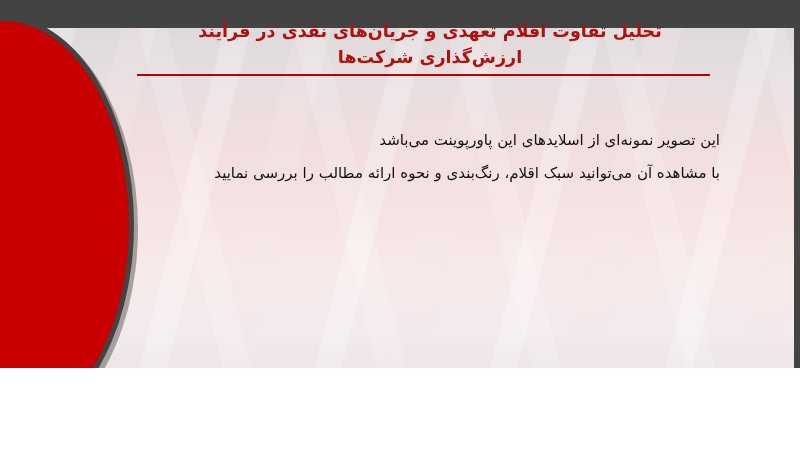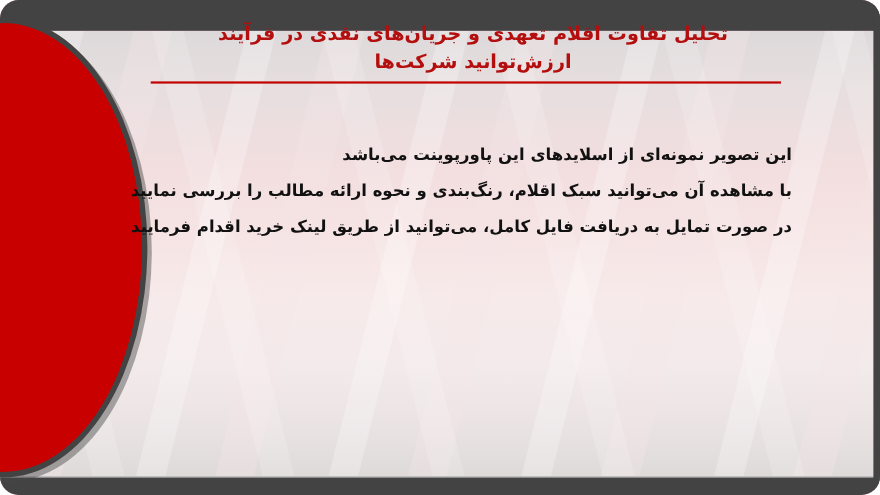--- a/index.html
+++ b/index.html
@@ -6,24 +6,23 @@
     margin: 0;
     padding: 0;
     background: #ffffff;
   }
   body {
     font-family: "DejaVu Sans", sans-serif;
   }
   #slide {
     position: relative;
     width: 800px;
-    height: 450px;
+    height: 368px;
     overflow: hidden;
-    background: #f9a8d4;
-    border-radius: 17px;
+    background: #84cc16;
   }
 
   
   .frame-top {
     position: absolute;
     left: 0; top: 0;
     width: 800px; height: 28px;
     background: #434343;
   }
   .frame-bottom {
@@ -152,21 +151,21 @@
     left: 90px;
     top: 124px;
     width: 630px;
     z-index: 5;
     direction: rtl;
     text-align: right;
   }
   .body-line {
     font-family: "DejaVu Sans", sans-serif;
     font-size: 15px;
-    font-weight: bold;
+    font-weight: normal;
     color: #111111;
     line-height: 33px;
     white-space: nowrap;
   }
 </style>
 </head>
 <body>
 
 <div id="slide">
 
@@ -177,23 +176,22 @@
 
   <div class="frame-top"></div>
   <div class="frame-bottom"></div>
   <div class="frame-right"></div>
 
   <div class="red-ellipse-shadow"></div>
   <div class="red-ellipse"></div>
 
   <div class="title-area">
     <div class="title-line">تحلیل تفاوت اقلام تعهدی و جریان‌های نقدی در فرآیند</div>
-    <div class="title-line">ارزش‌توانید شرکت‌ها</div>
+    <div class="title-line">ارزش‌گذاری شرکت‌ها</div>
   </div>
   <div class="title-rule"></div>
 
   <div class="body-area">
     <div class="body-line">این تصویر نمونه‌ای از اسلایدهای این پاورپوینت می‌باشد</div>
     <div class="body-line">با مشاهده آن می‌توانید سبک اقلام، رنگ‌بندی و نحوه ارائه مطالب را بررسی نمایید</div>
-    <div class="body-line">در صورت تمایل به دریافت فایل کامل، می‌توانید از طریق لینک خرید اقدام فرمایید</div>
   </div>
 
 </div>
 
 </body></html>

